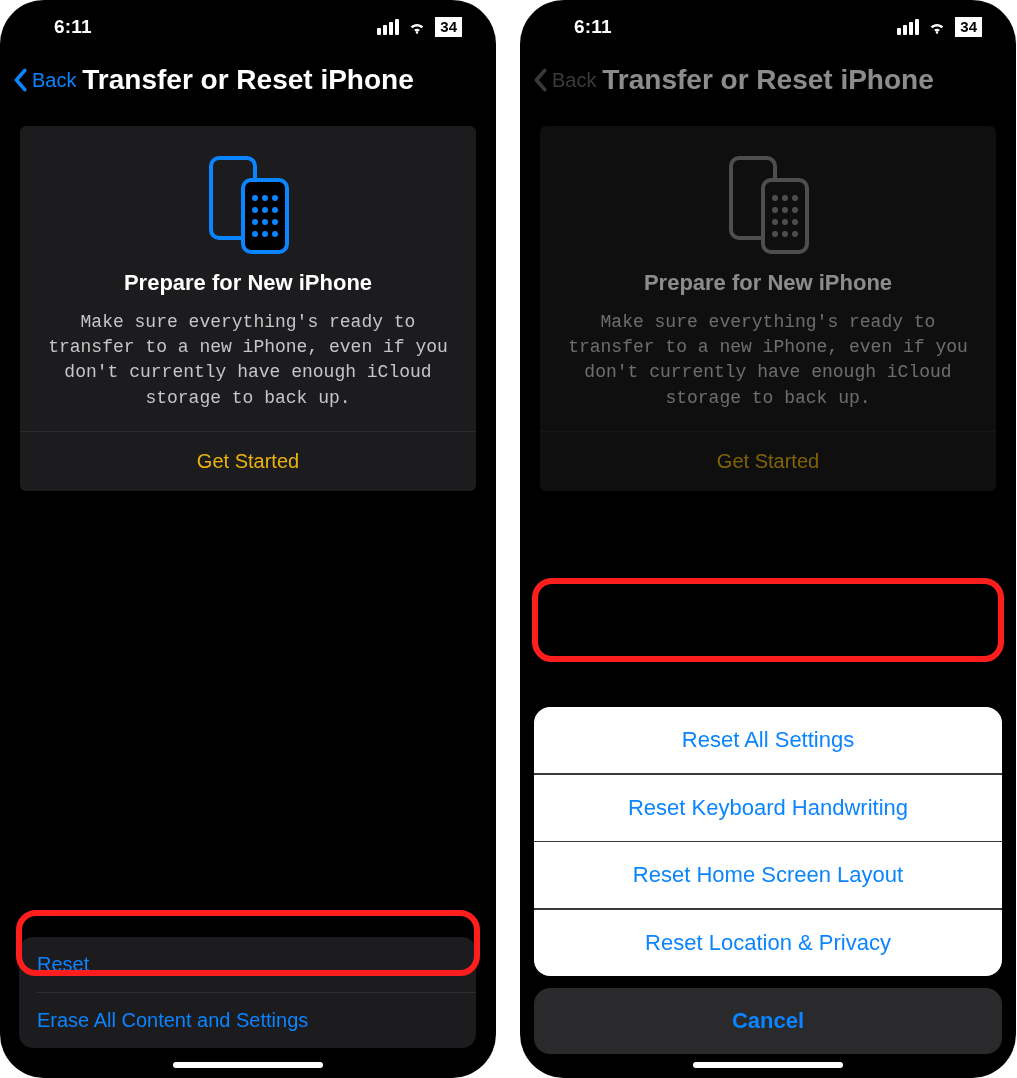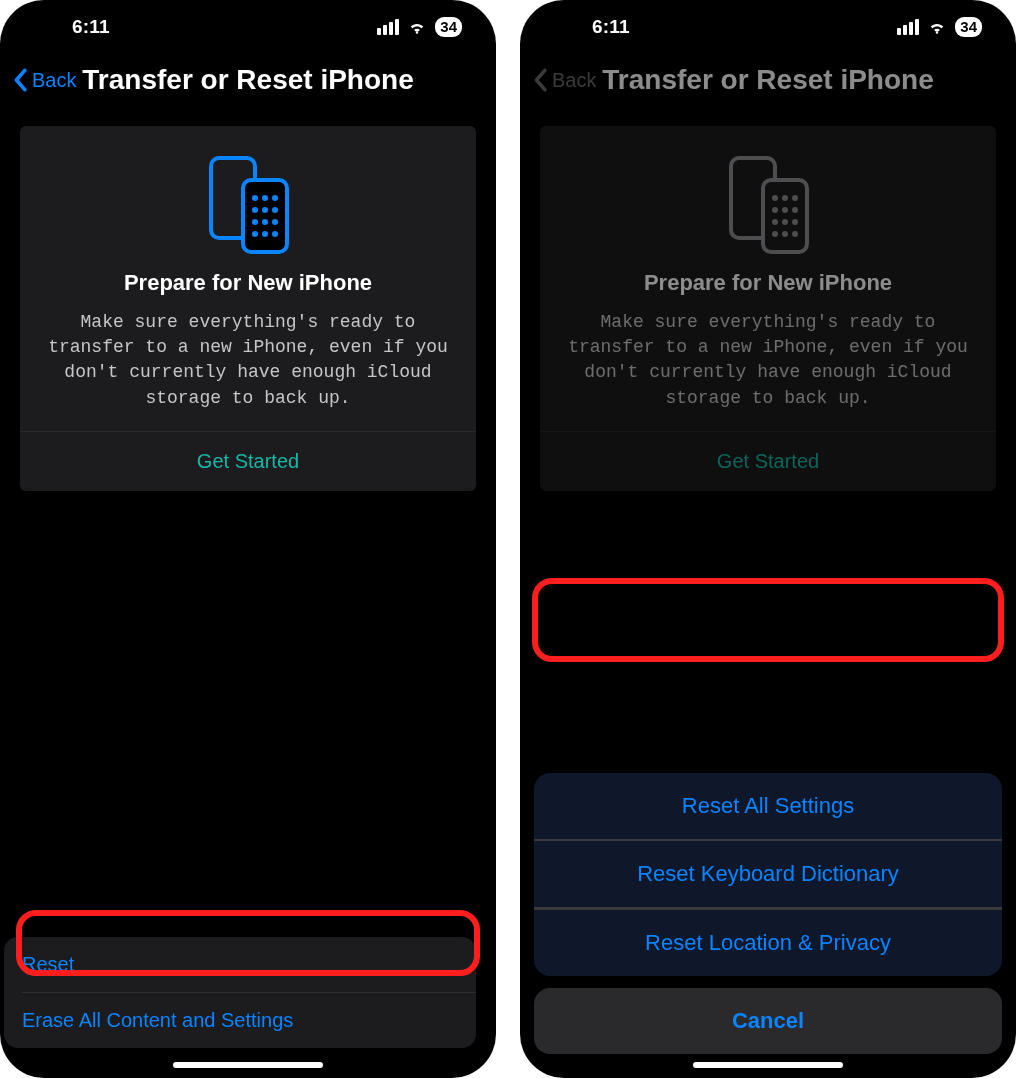--- a/index.html
+++ b/index.html
@@ -19,37 +19,37 @@
       position: relative;
       overflow: hidden;
       color: #fff;
     }
     
     .status-bar {
       height: 54px;
       display: flex;
       align-items: center;
       justify-content: space-between;
-      padding: 0 34px 0 72px;
+      padding: 0 34px 0 54px;
       font-size: 19px;
       font-weight: 600;
     }
     .status-left { letter-spacing: 0.2px; }
     .status-right { display: flex; align-items: center; gap: 8px; }
     .signal-bars { display: inline-flex; align-items: flex-end; gap: 2px; }
     .signal-bars span { width: 4px; background: #fff; border-radius: 1px; display: inline-block; }
     .signal-bars span:nth-child(1){height:7px}
     .signal-bars span:nth-child(2){height:10px}
     .signal-bars span:nth-child(3){height:13px}
     .signal-bars span:nth-child(4){height:16px}
     .wifi-icon svg { width: 20px; height: 20px; display: block; }
     .battery-badge {
       background: #fff;
       color: #000;
-      border-radius: 9px;
+      border-radius: 0;
       padding: 1px 5px;
       font-size: 15px;
       font-weight: 700;
       line-height: 1.2;
       display: inline-block;
     }
     
     .nav-bar {
       height: 52px;
       display: flex;
@@ -83,29 +83,29 @@
       border-radius: 6px;
       padding: 24px 22px 0 22px;
       text-align: center;
     }
     .phone-right .card { opacity: 0.55; }
     .card-illustration { height: 108px; display: flex; align-items: center; justify-content: center; margin-bottom: 12px;}
     .card-title { font-size: 22px; font-weight: 600; color: #fff; margin-bottom: 14px; }
     .card-desc { font-size: 18px; color: #c6c6c8; line-height: 1.4; padding: 0 4px 20px 4px; font-family: Liberation Mono, monospace; }
     .card-divider { height: 1px; background: #2a2a2c; margin: 0 -22px; }
     .card-action {
-      color: #14b8a6;
+      color: #eab308;
       font-size: 20px;
       padding: 18px 0;
       font-weight: 400;
     }
     
     .bottom-list {
       position: absolute;
-      left: 4px;
+      left: 19px;
       right: 20px;
       bottom: 30px;
       background: #1c1c1e;
       border-radius: 14px;
       overflow: visible;
     }
     .list-row {
       color: #0a84ff;
       font-size: 20px;
       padding: 16px 18px;
@@ -113,21 +113,21 @@
     }
     .list-sep { height: 1px; background: #2f2f31; margin-left: 18px; }
     
     .sheet-wrap {
       position: absolute;
       left: 14px;
       right: 14px;
       bottom: 24px;
     }
     .sheet {
-      background: #0f172a;
+      background: #ffffff;
       border-radius: 16px;
       overflow: visible;
     }
     .sheet-row {
       color: #0a84ff;
       font-size: 22px;
       text-align: center;
       padding: 20px 10px;
       font-weight: 400;
     }
@@ -289,22 +289,23 @@
     <div class="card-desc">Make sure everything's ready to transfer to a new iPhone, even if you don't currently have enough iCloud storage to back up.</div>
     <div class="card-divider"></div>
     <div class="card-action">Get Started</div>
   </div>
 
   <div class="sheet-wrap">
     <div class="sheet">
       <div class="sheet-row">Reset All Settings</div>
       <div class="sheet-sep"></div>
       <div class="sheet-sep"></div>
-      <div class="sheet-row">Reset Keyboard Dictionary</div>
-      <div class="sheet-sep"></div>
+      <div class="sheet-row">Reset Keyboard Handwriting</div>
+      <div class="sheet-sep"></div>
+      <div class="sheet-row">Reset Home Screen Layout</div>
       <div class="sheet-sep"></div>
       <div class="sheet-sep"></div>
       <div class="sheet-row">Reset Location &amp; Privacy</div>
     </div>
     <div class="sheet-cancel">Cancel</div>
   </div>
 
   <div class="highlight" style="left:12px; right:12px; top:578px; height:84px;"></div>
 
   <div class="home-indicator"></div>

